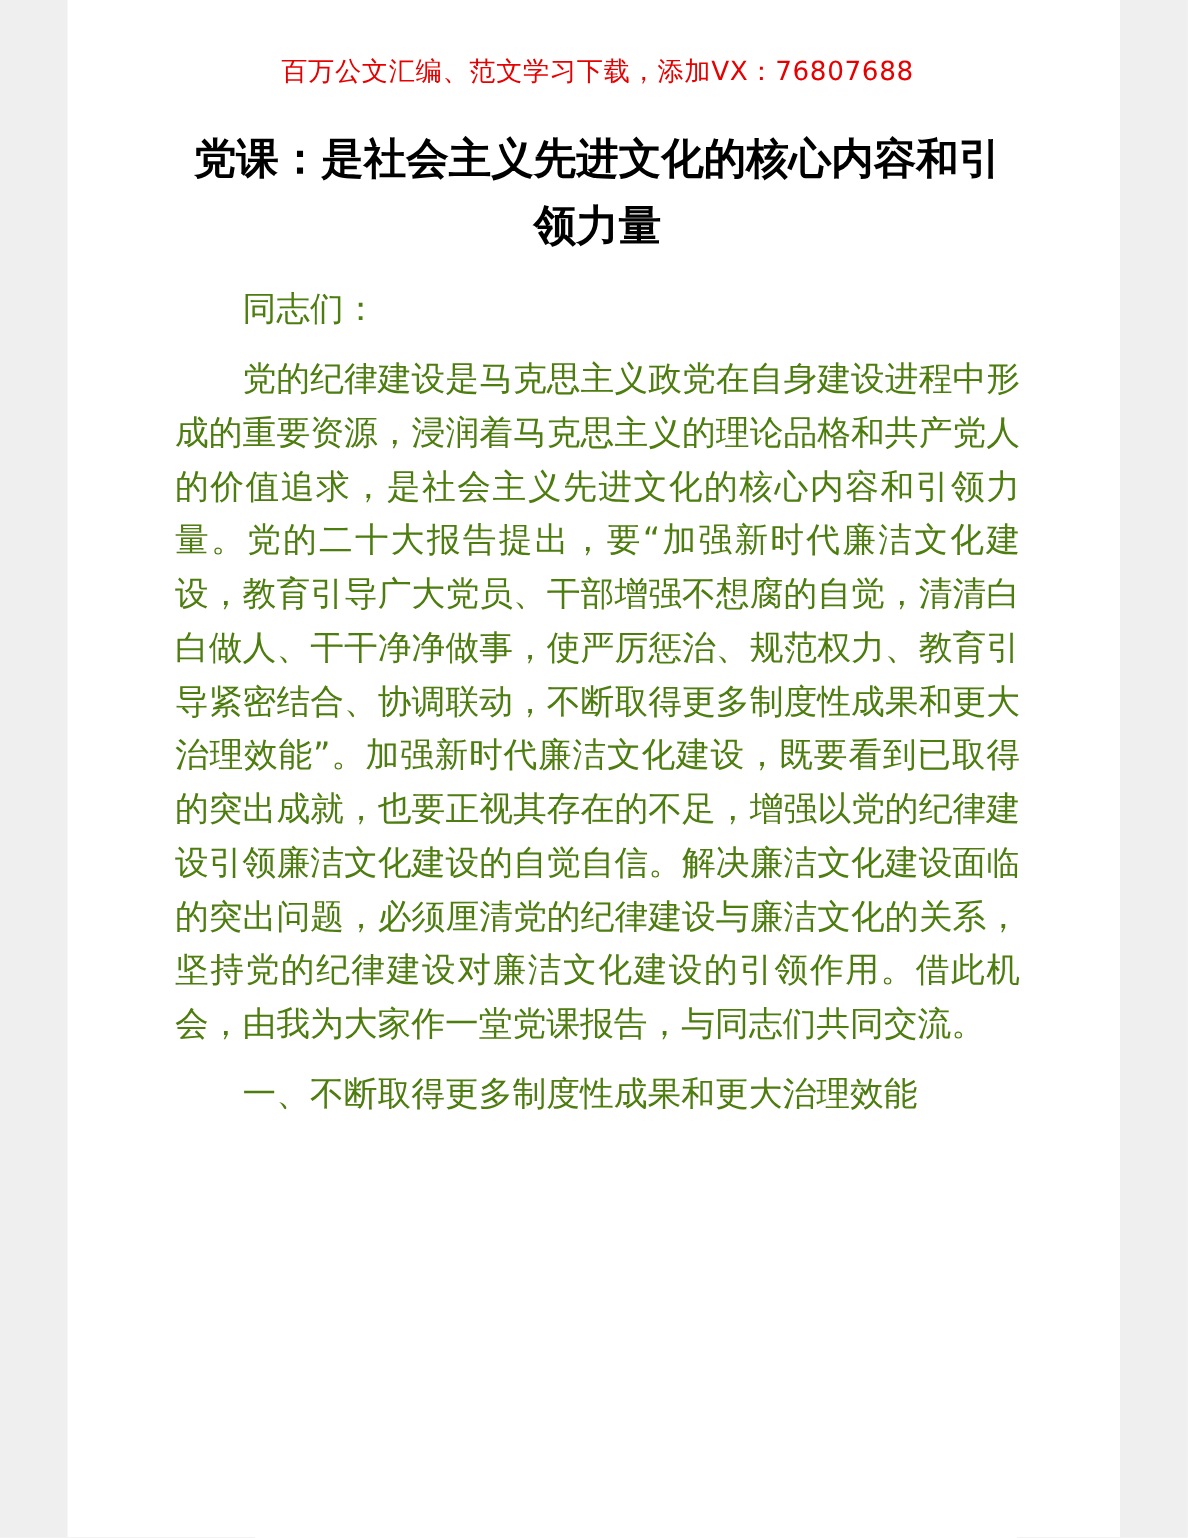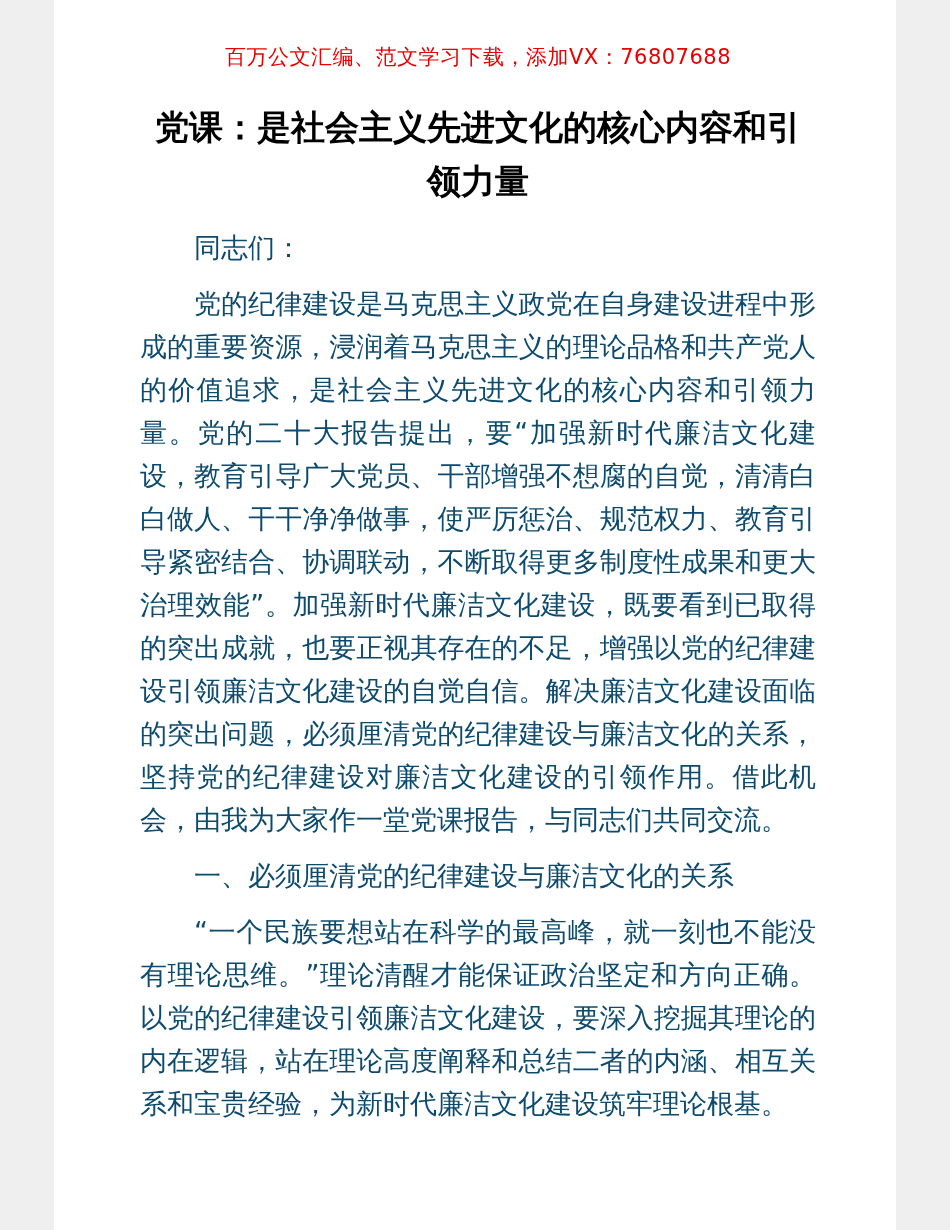--- a/index.html
+++ b/index.html
@@ -34,21 +34,21 @@
     font-size: 34px;
     font-weight: bold;
     color: #000000;
     text-align: center;
     line-height: 54px;
     margin: 0 0 18px 0;
   }
   .doc-body p {
     font-size: 27px;
     line-height: 43px;
-    color: #0c4a6e;
+    color: #4d7c0f;
     text-indent: 2em;
     text-align: justify;
     margin: 13px 0;
     word-break: break-all;
   }
 </style>
 </head>
 <body>
 
 <div class="viewport">
@@ -56,19 +56,18 @@
 
     <div class="watermark" style="color:#e60000;">百万公文汇编、范文学习下载，添加VX：76807688</div>
 
     <h1 class="doc-title">党课：是社会主义先进文化的核心内容和引领力量</h1>
 
     <div class="doc-body">
       <p>同志们：</p>
 
       <p>党的纪律建设是马克思主义政党在自身建设进程中形成的重要资源，浸润着马克思主义的理论品格和共产党人的价值追求，是社会主义先进文化的核心内容和引领力量。党的二十大报告提出，要“加强新时代廉洁文化建设，教育引导广大党员、干部增强不想腐的自觉，清清白白做人、干干净净做事，使严厉惩治、规范权力、教育引导紧密结合、协调联动，不断取得更多制度性成果和更大治理效能”。加强新时代廉洁文化建设，既要看到已取得的突出成就，也要正视其存在的不足，增强以党的纪律建设引领廉洁文化建设的自觉自信。解决廉洁文化建设面临的突出问题，必须厘清党的纪律建设与廉洁文化的关系，坚持党的纪律建设对廉洁文化建设的引领作用。借此机会，由我为大家作一堂党课报告，与同志们共同交流。</p>
 
-      <p>一、必须厘清党的纪律建设与廉洁文化的关系</p>
+      <p>一、不断取得更多制度性成果和更大治理效能</p>
 
-      <p>“一个民族要想站在科学的最高峰，就一刻也不能没有理论思维。”理论清醒才能保证政治坚定和方向正确。以党的纪律建设引领廉洁文化建设，要深入挖掘其理论的内在逻辑，站在理论高度阐释和总结二者的内涵、相互关系和宝贵经验，为新时代廉洁文化建设筑牢理论根基。</p>
     </div>
 
   </div>
 </div>
 
 </body></html>

